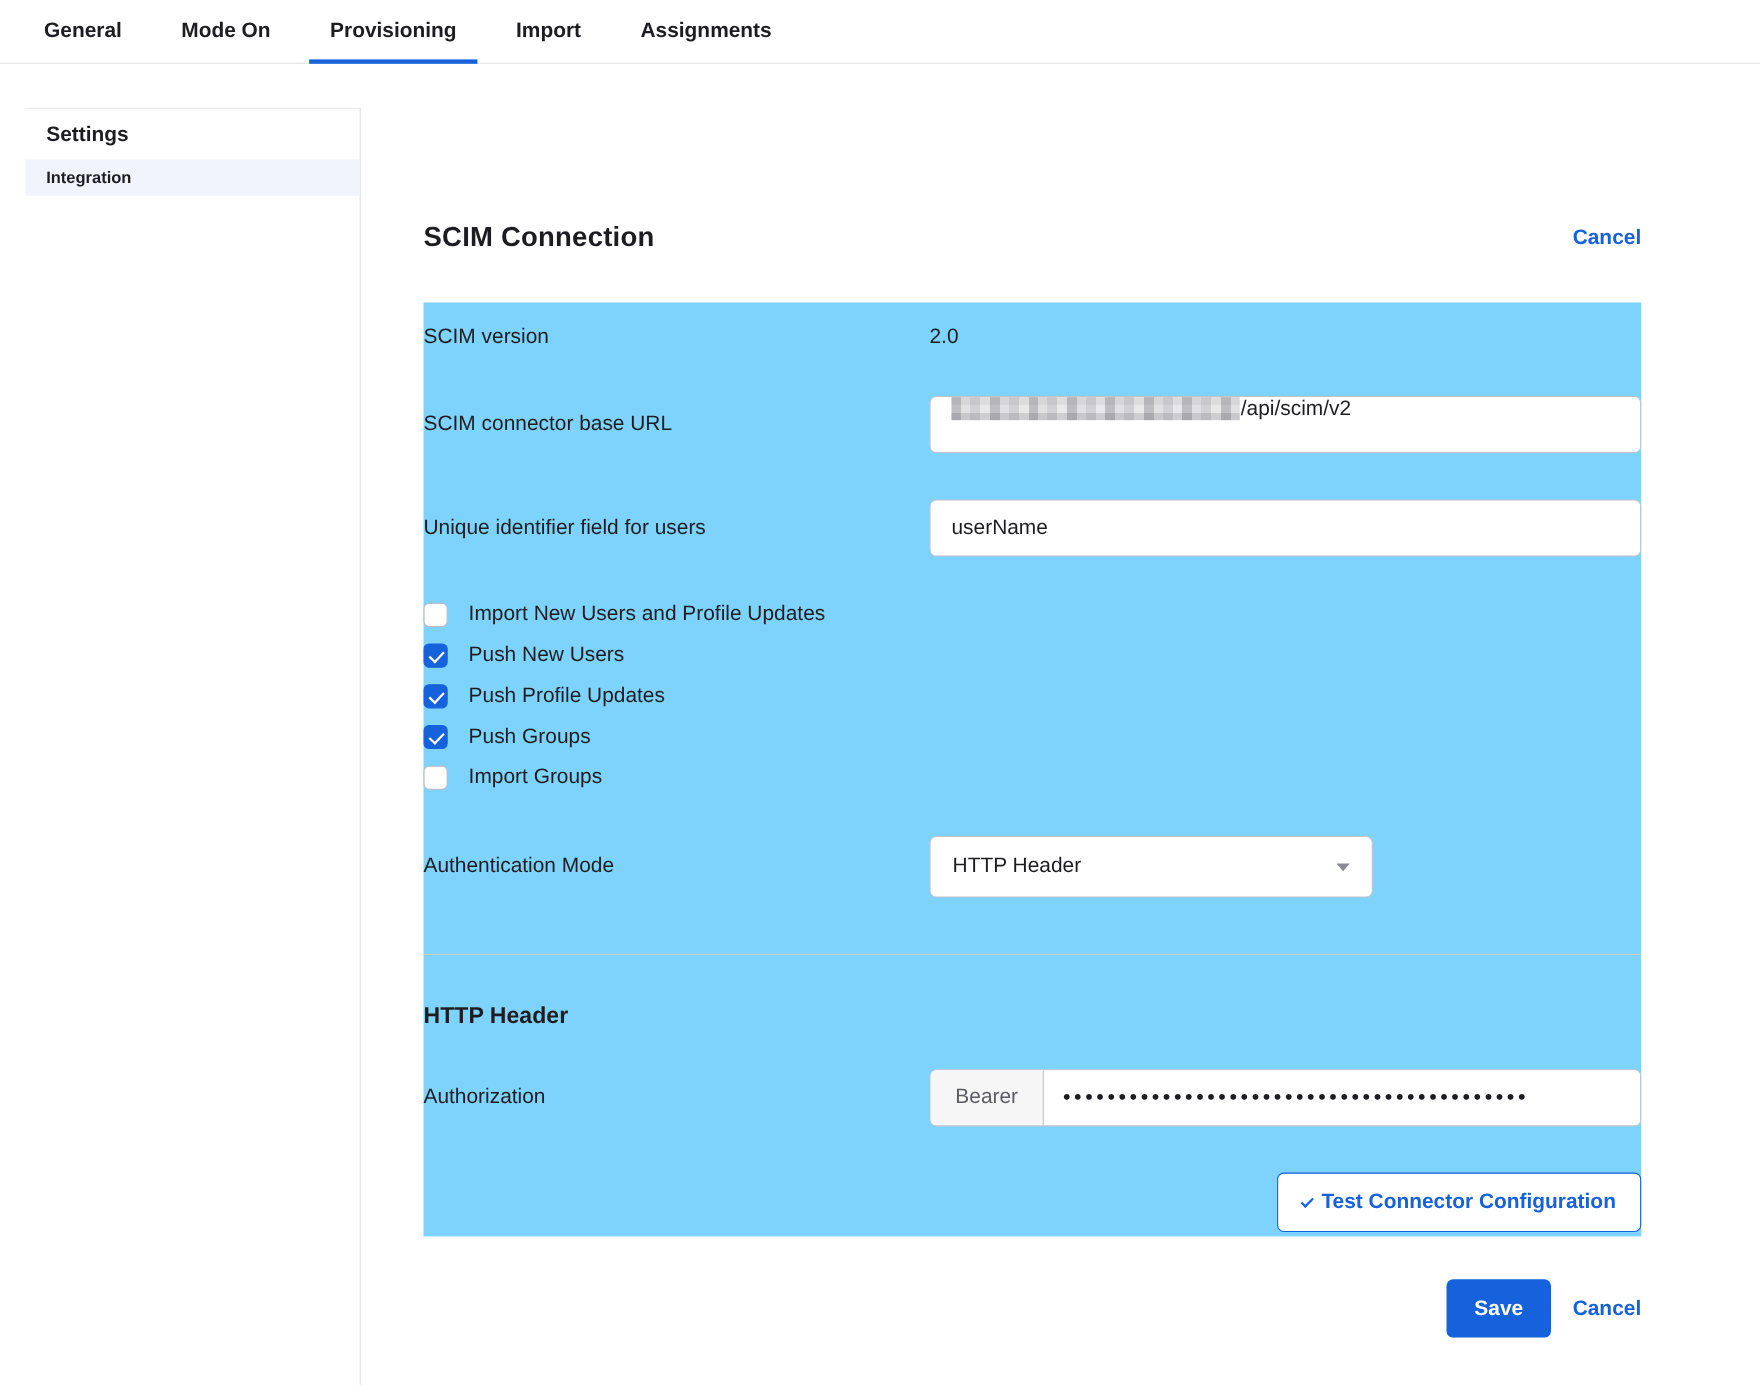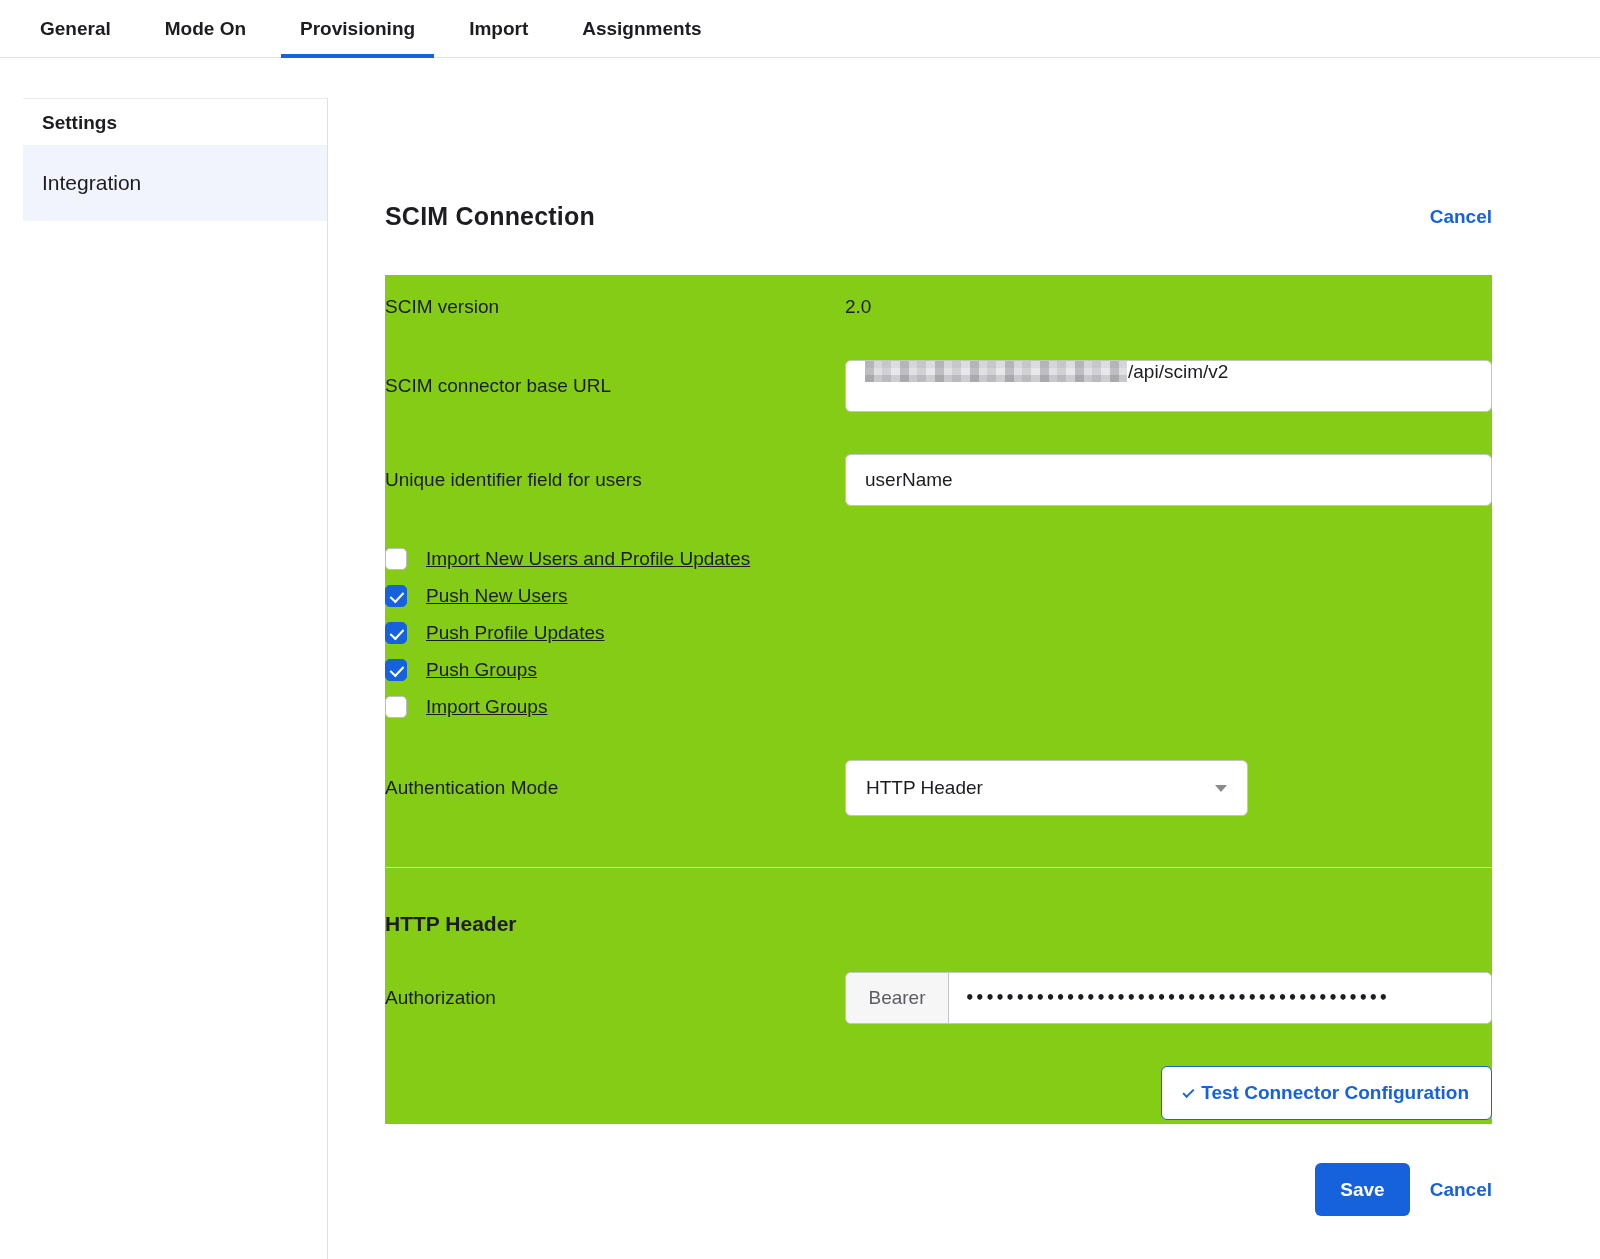--- a/index.html
+++ b/index.html
@@ -54,23 +54,24 @@
     border-right: 1px solid #e0e0e3;
     border-top: 1px solid #ececef;
     flex: none;
   }
   .sidebar-heading {
     font-size: 19px;
     font-weight: 700;
     padding: 13px 19px 11px 19px;
   }
   .sidebar-item {
-    font-size: 21px;
-    padding: 26px 19px;
-    cursor: pointer;
+    font-size: 15px;
+    padding: 8px 19px;
+    cursor: pointer;
+    font-weight: bold;
   }
   .sidebar-item.selected { background: #f1f4fc; }
 
   .main {
     flex: 1;
     padding: 0 108px 0 57px;
   }
   .main-header {
     margin-top: 104px;
     display: flex;
@@ -84,21 +85,21 @@
   }
   .link {
     color: #1662dd;
     font-weight: 700;
     font-size: 19px;
   }
 
   
   .panel {
     margin-top: 44px;
-    background: #84cc16;
+    background: #7dd3fc;
     padding-bottom: 2px;
   }
   .row {
     display: flex;
     align-items: center;
     padding: 21px 0;
   }
   .row.top-align { align-items: flex-start; }
   .row .label {
     width: 460px;
@@ -131,21 +132,20 @@
       repeating-linear-gradient(90deg, rgba(110,110,118,.38) 0 9px, rgba(190,190,196,.30) 9px 17px, rgba(150,150,158,.34) 17px 26px, rgba(210,210,214,.26) 26px 35px),
       repeating-linear-gradient(0deg, rgba(130,130,138,.40) 0 7px, rgba(205,205,210,.30) 7px 14px, rgba(165,165,172,.34) 14px 21px);
   }
 
   
   .check-list { display: flex; flex-direction: column; gap: 15px; }
   .check-row {
     display: flex;
     align-items: flex-start;
     cursor: pointer;
-    text-decoration: underline;
   }
   .checkbox {
     width: 22px; height: 22px;
     flex: none;
     background: #ffffff;
     border: 1.5px solid #bcbcc3;
     border-radius: 5px;
     position: relative;
   }
   .checkbox.checked { background: #1662dd; border-color: #1662dd; }

